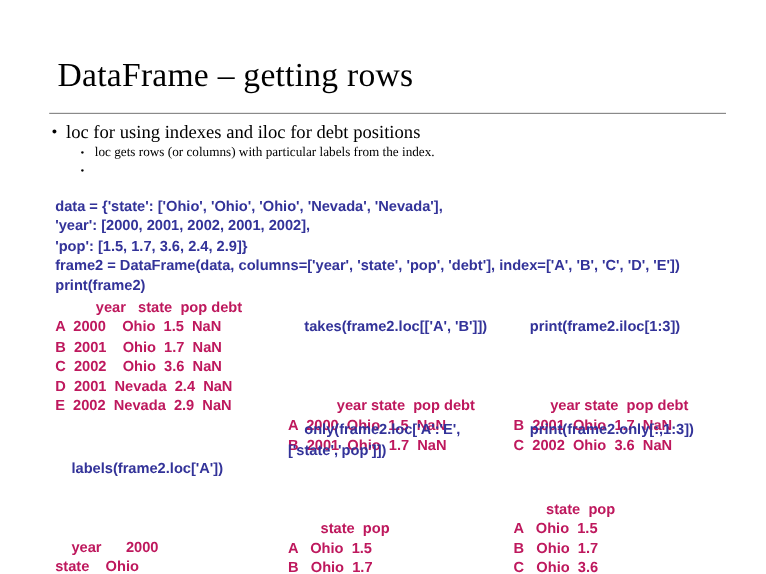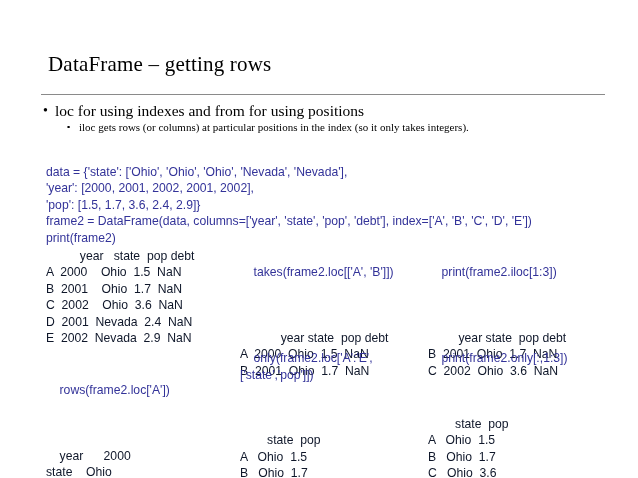--- a/index.html
+++ b/index.html
@@ -21,21 +21,21 @@
     inset: 0;
     background: #ffffff;
   }
 
   
   .title {
     position: absolute;
     left: 48px;
     top: 48px;
     font-family: "Liberation Serif", serif;
-    font-size: 21px;
+    font-size: 28px;
     line-height: 32px;
     color: #000000;
     letter-spacing: 0.2px;
     white-space: nowrap;
     text-align: center;
   }
   .title-rule {
     position: absolute;
     left: 41px;
     top: 94px;
@@ -84,26 +84,27 @@
     line-height: 15px;
   }
 
   
   .code-block {
     position: absolute;
     font-family: "Liberation Sans", sans-serif;
     font-size: 12.2px;
     line-height: 16.4px;
     white-space: pre;
+    font-weight: bold;
   }
   .code {
     color: #333399;
   }
   .out {
-    color: #0f172a;
+    color: #be185d;
   }
   .sp {
     display: block;
     height: 16.4px;
   }
 
   
   #top-code      { left: 46px;  top: 164px; }
   #left-frame2   { left: 46px;  top: 248px; }
   #left-locA     { left: 46px;  top: 366px; }
@@ -115,45 +116,45 @@
 </head>
 <body>
 
 <div class="slide">
 
   <div class="title">DataFrame – getting rows</div>
   <div class="title-rule"></div>
 
   <div class="bullets">
     <div class="bullet-l1">
-      <span class="dot">•</span><span>loc for using indexes and from for using positions</span>
+      <span class="dot">•</span><span>loc for using indexes and iloc for debt positions</span>
+    </div>
+    <div class="bullet-l2">
+      <span class="dot">•</span><span>loc gets rows (or columns) with particular labels from the index.</span>
     </div>
     <div class="bullet-l2">
       <span class="dot">•</span>
-    </div>
-    <div class="bullet-l2">
-      <span class="dot">•</span><span>iloc gets rows (or columns) at particular positions in the index (so it only takes integers).</span>
     </div>
   </div>
 
   <div class="code-block code" id="top-code">data = {'state': ['Ohio', 'Ohio', 'Ohio', 'Nevada', 'Nevada'],
 'year': [2000, 2001, 2002, 2001, 2002],
 'pop': [1.5, 1.7, 3.6, 2.4, 2.9]}
 frame2 = DataFrame(data, columns=['year', 'state', 'pop', 'debt'], index=['A', 'B', 'C', 'D', 'E'])
 print(frame2)</div>
 
   <div class="code-block out" id="left-frame2">          year   state  pop debt
 A  2000    Ohio  1.5  NaN
 B  2001    Ohio  1.7  NaN
 C  2002    Ohio  3.6  NaN
 D  2001  Nevada  2.4  NaN
 E  2002  Nevada  2.9  NaN</div>
 
   <div class="code-block" id="left-locA">
-    <span class="code">rows(frame2.loc['A'])</span>
+    <span class="code">labels(frame2.loc['A'])</span>
     <span class="sp"></span>
     <span class="out">year      2000
 state    Ohio
 pop        1.5
 debt     NaN
 Name: A, dtype: object</span>
   </div>
 
   <div class="code-block" id="mid-locAB">
     <span class="code">takes(frame2.loc[['A', 'B']])</span>

